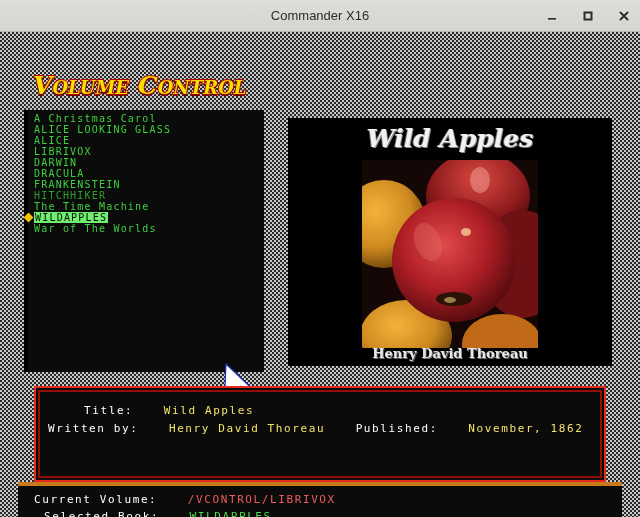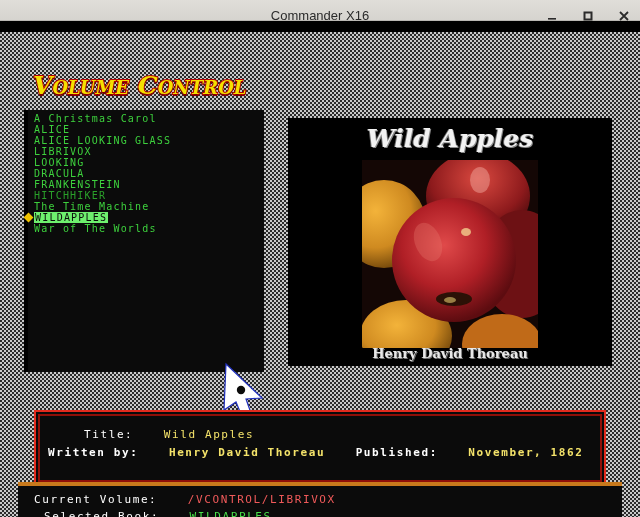--- a/index.html
+++ b/index.html
@@ -15,21 +15,21 @@
     width: 640px;
     height: 517px;
     overflow: hidden;
     background: #000;
   }
 
   
   .titlebar {
     position: absolute;
     left: 0; top: 0;
-    width: 640px; height: 21px;
+    width: 640px; height: 32px;
     background: linear-gradient(#e0ded9, #d6d4cf);
     border-bottom: 1px solid #bab8b3;
     box-sizing: border-box;
   }
   .titlebar-text {
     position: absolute;
     left: 0; top: 0;
     width: 640px;
     line-height: 31px;
     text-align: center;
@@ -181,45 +181,44 @@
     font-weight: bold;
     font-size: 13px;
     color: #e8e8e8;
     text-shadow: 1px 1px 0 #777;
   }
 
   
   .infobox {
     position: absolute;
     left: 34px; top: 354px;
-    width: 572px; height: 76px;
+    width: 572px; height: 96px;
     box-sizing: border-box;
     border: 2px solid #e42b1e;
     background: #0b0b0b;
     padding: 2px;
-    margin-top: 24px;
   }
   .infobox-inner {
     width: 100%; height: 100%;
     box-sizing: border-box;
     border: 2px solid #8f0f08;
     background: #0b0b0b;
     position: relative;
   }
   .infoline {
     position: absolute;
     left: 8px;
     font-family: "DejaVu Sans Mono", monospace;
     font-size: 11px;
     letter-spacing: 1.6px;
     white-space: nowrap;
     color: #ffffff;
   }
   .infoline.l1 { top: 12px; left: 44px; }
-  .infoline.l2 { top: 30px; left: 8px; font-weight: bold; }
+  .infoline.l2 { top: 30px; left: 8px; }
   .val { color: #f4e36a; }
   .gap { display: inline-block; width: 14px; }
 
   
   .folderbox {
     position: absolute;
     left: 18px; top: 450px;
     width: 604px; height: 42px;
     background: #0b0b0b;
     border-top: 4px solid #c8791c;
@@ -266,24 +265,24 @@
   </div>
 
   <div class="screen">
 
     <div class="logo">Volume Control</div>
 
     <div class="listpanel">
       <div class="list-gutter"></div>
       <div class="list-rows" id="list-rows">
           <div class="row"><span class="rowtext">A Christmas Carol</span></div>
+          <div class="row"><span class="rowtext">ALICE LOOKING GLASS</span></div>
           <div class="row"><span class="rowtext">ALICE</span></div>
-          <div class="row"><span class="rowtext">ALICE LOOKING GLASS</span></div>
           <div class="row"><span class="rowtext">LIBRIVOX</span></div>
-          <div class="row"><span class="rowtext">LOOKING</span></div>
+          <div class="row"><span class="rowtext">DARWIN</span></div>
           <div class="row"><span class="rowtext">DRACULA</span></div>
           <div class="row"><span class="rowtext">FRANKENSTEIN</span></div>
           <div class="row dim"><span class="rowtext">HITCHHIKER</span></div>
           <div class="row"><span class="rowtext">The Time Machine</span></div>
           <div class="row sel"><span class="marker"></span><span class="rowtext">WILDAPPLES</span></div>
           <div class="row"><span class="rowtext">War of The Worlds</span></div>
         </div>
 
       <svg class="pointer" viewBox="0 0 46 58">
         <path d="M6 2 L42 36 L26 37 L32 54 L23 57 L16 40 L4 48 Z" fill="#ffffff" stroke="#2030c0" stroke-width="1.2" stroke-linejoin="miter"></path>

